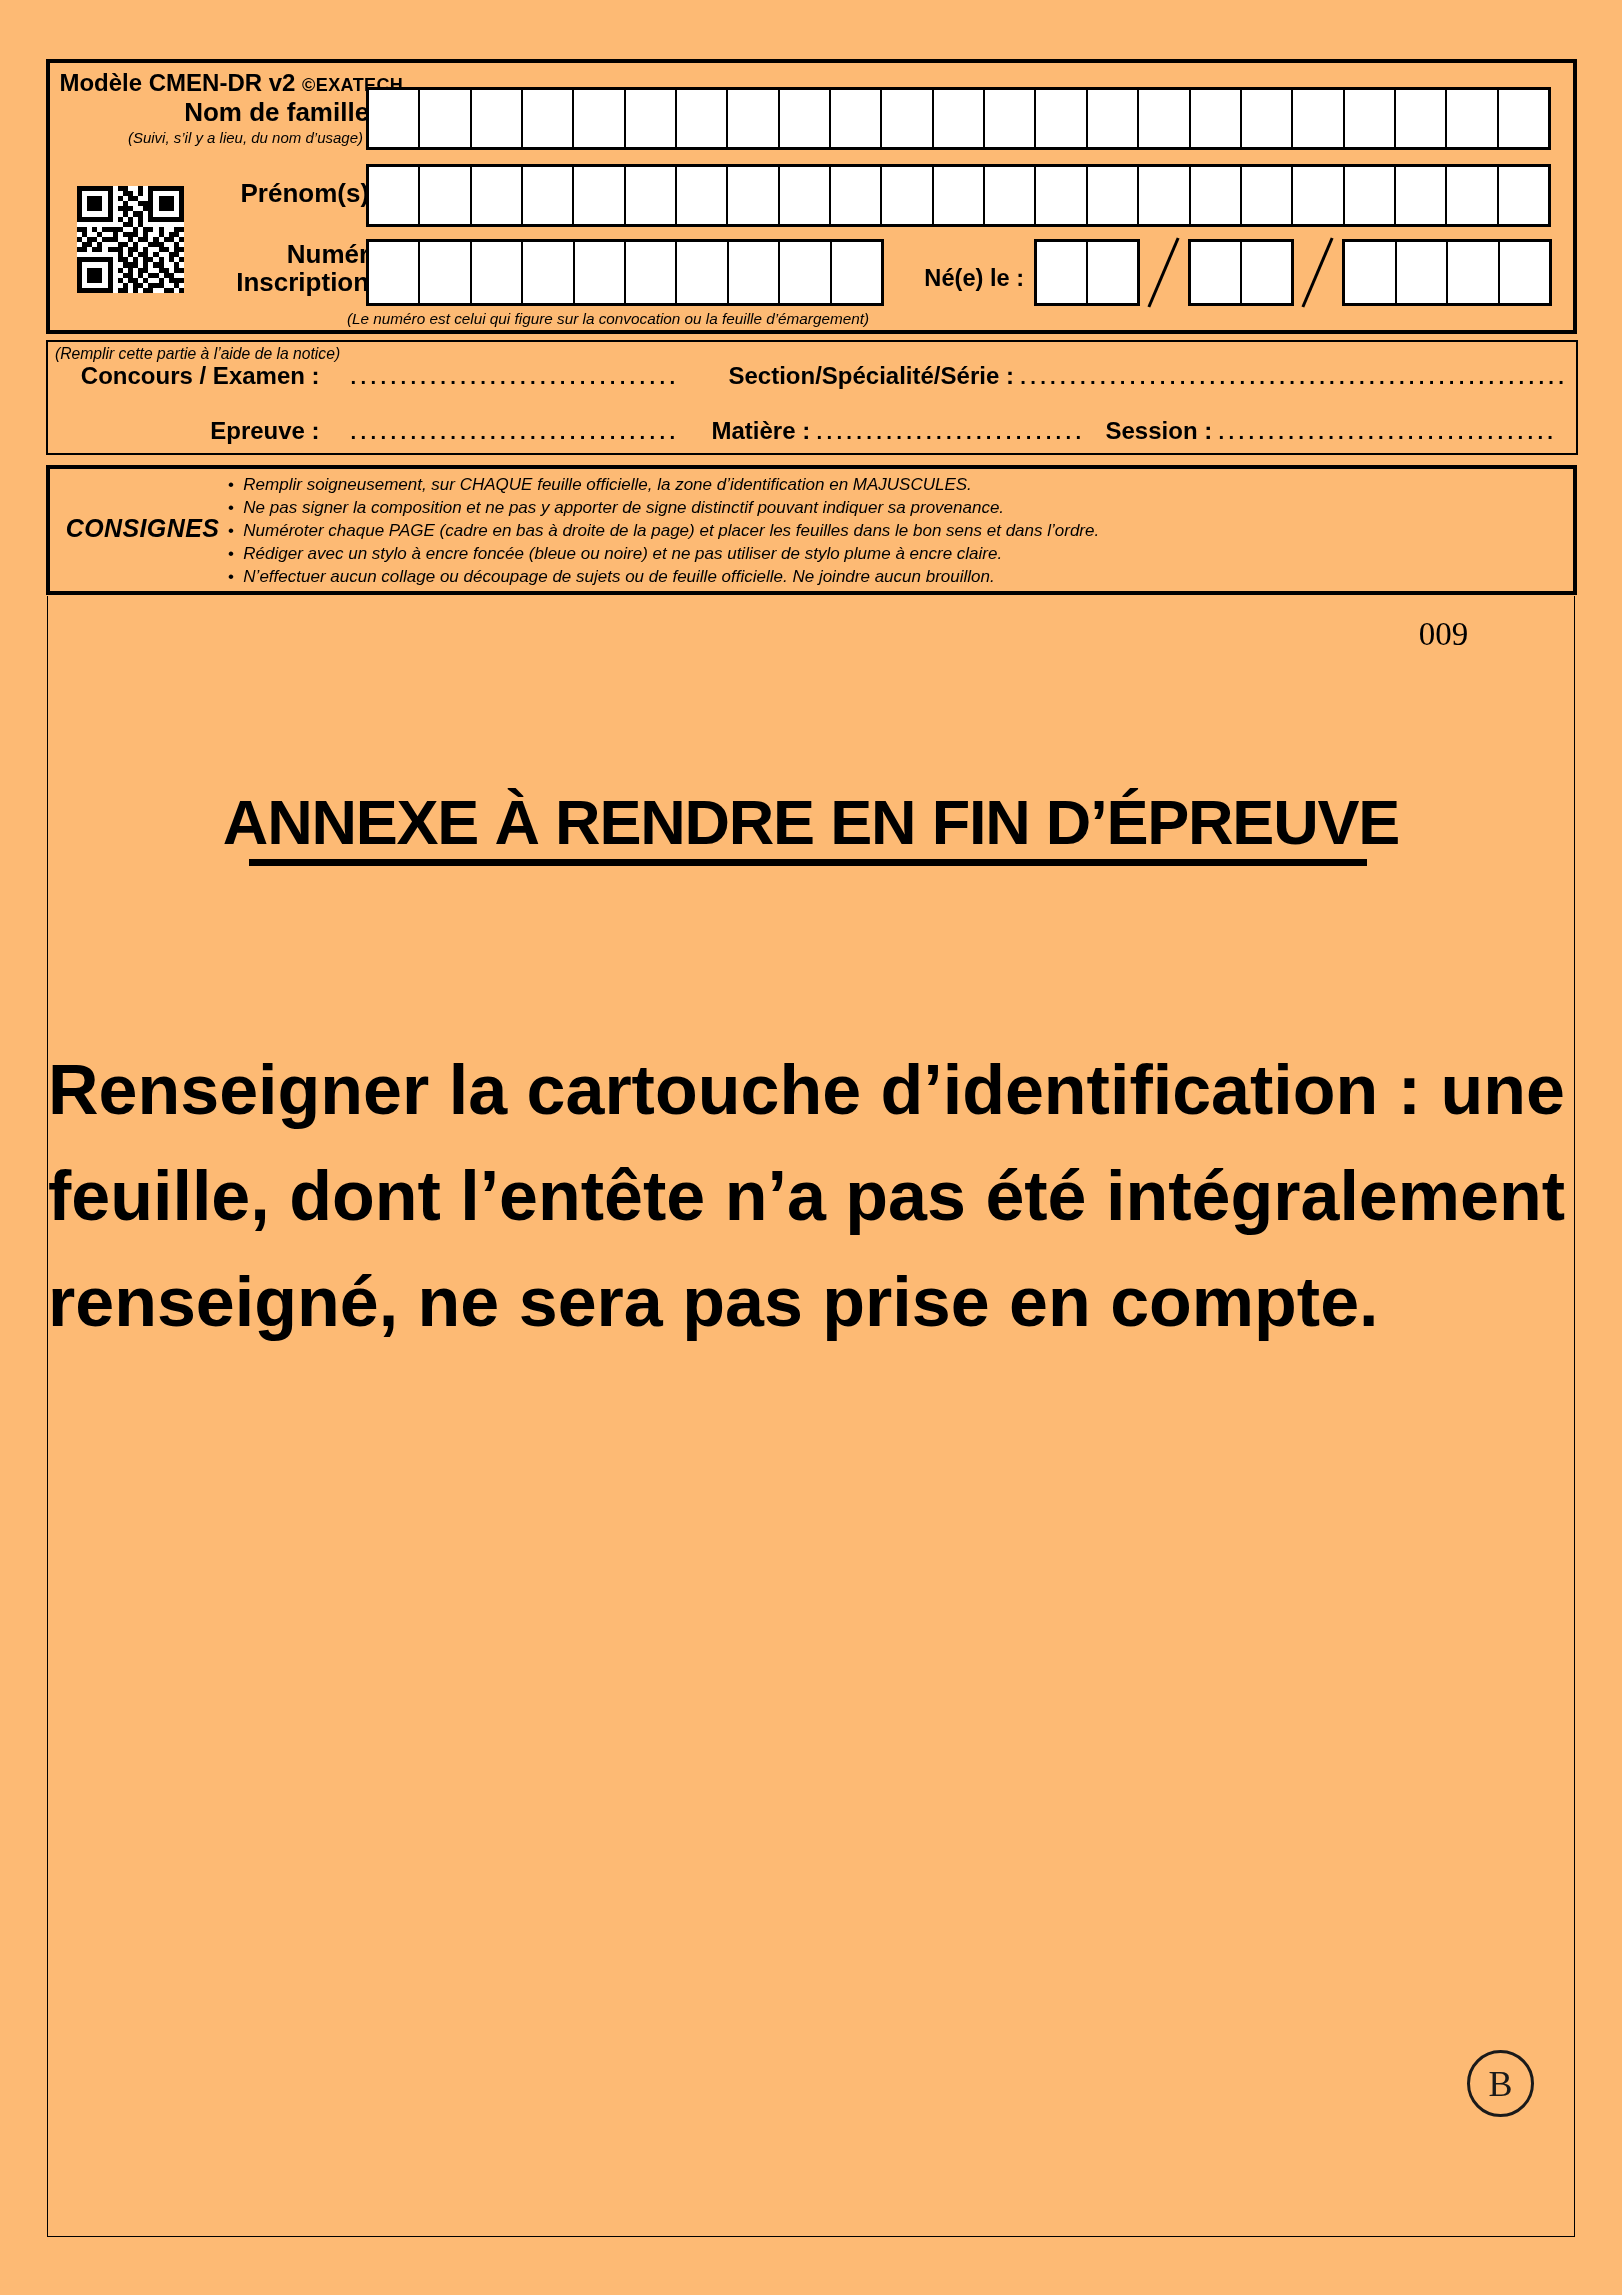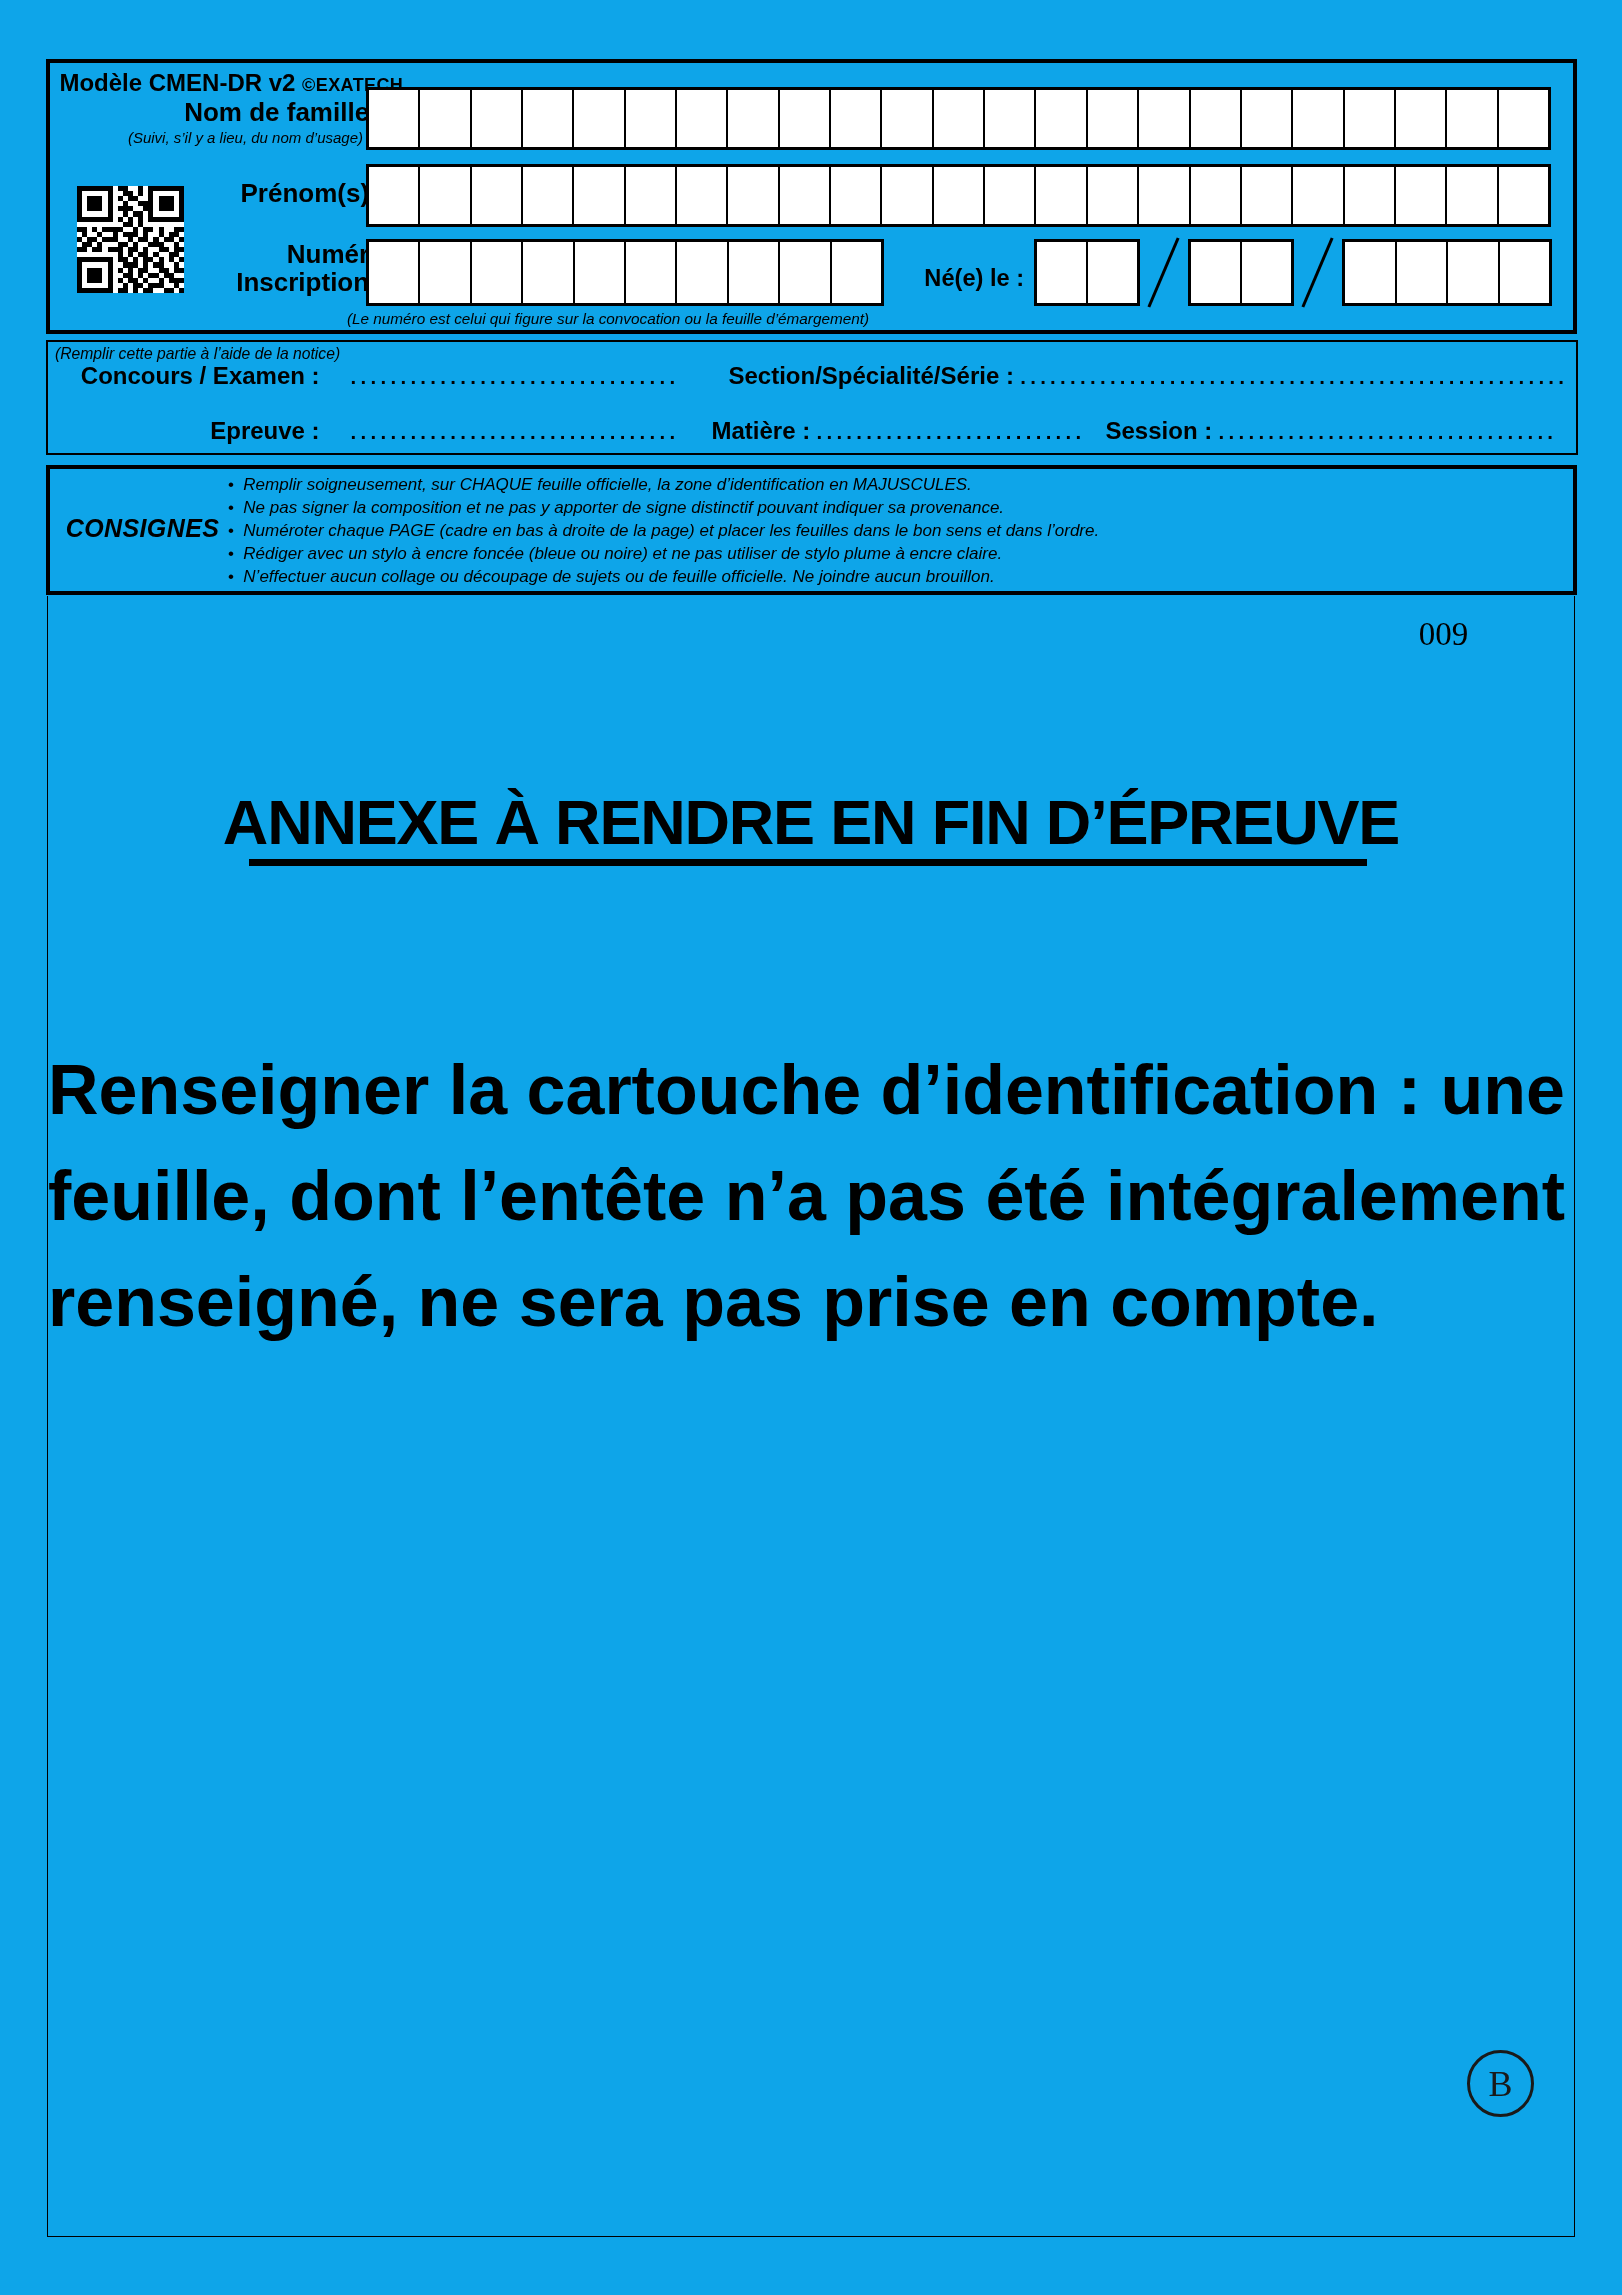--- a/index.html
+++ b/index.html
@@ -1,16 +1,16 @@
 <!DOCTYPE html>
 <html style="font-size:12.6px"><head>
 <meta charset="utf-8">
 <style>
   html,body{margin:0;padding:0;background:#e8e8e8;}
-  .page{position:relative;width:1623px;height:2295px;background:#0ea5e9;
+  .page{position:relative;width:1623px;height:2295px;background:#fdba74;
         font-family:"Liberation Sans",sans-serif;color:#000;overflow:hidden;}
   .abs{position:absolute;}
 
   
   .hdr-box{position:absolute;left:46px;top:59px;width:1523px;height:267px;border:4.7px solid #000;}
   .model-line{position:absolute;left:9.4px;top:6.3px;font-weight:bold;font-size:24px;white-space:nowrap;}
   .brand{font-size:18px;letter-spacing:0.4px;}
   .lab-col{position:absolute;left:16px;width:299px;text-align:right;margin-left:20px;}
   .big-lab{font-weight:bold;font-size:26px;line-height:28px;white-space:nowrap;}
   .small-it{font-style:italic;font-size:15px;white-space:nowrap;}

